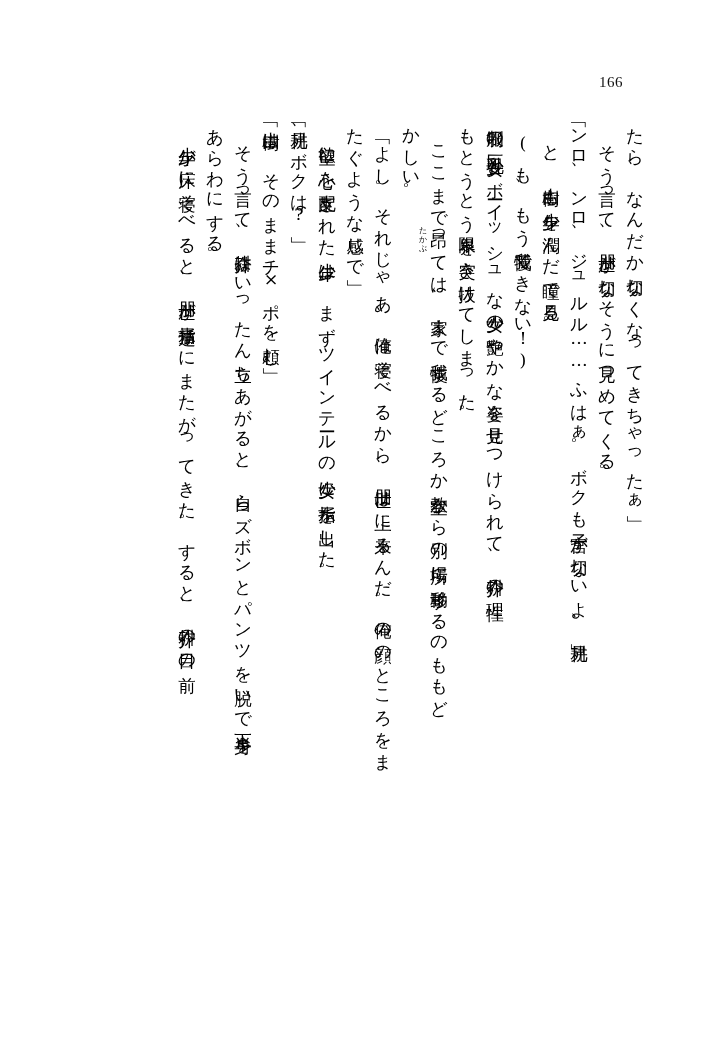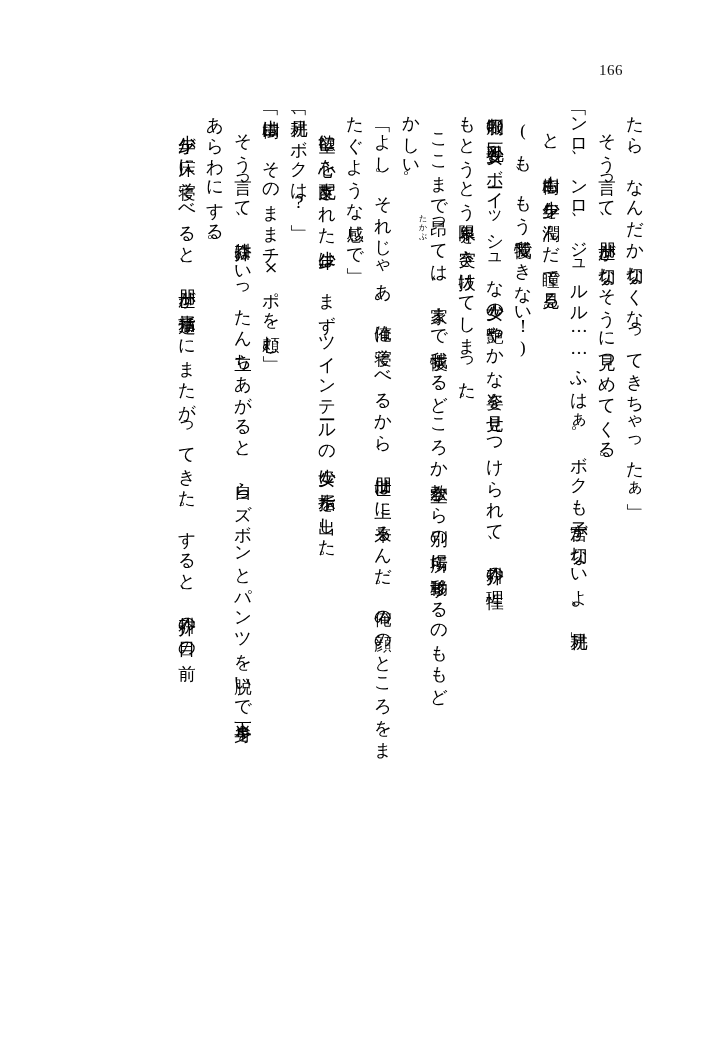--- a/index.html
+++ b/index.html
@@ -11,21 +11,21 @@
     width: 711px;
     height: 1050px;
     font-family: "Liberation Serif", "DejaVu Serif", serif;
     color: #000000;
     overflow: hidden;
     position: relative;
   }
   .page {
     position: absolute;
     left: 0;
-    top: 4px;
+    top: 16px;
     width: 711px;
     height: 850px;
     background: #fff;
   }
   .page-number {
     position: absolute;
     top: 58px;
     right: 88px;
     font-size: 15px;
     letter-spacing: 0.5px;

